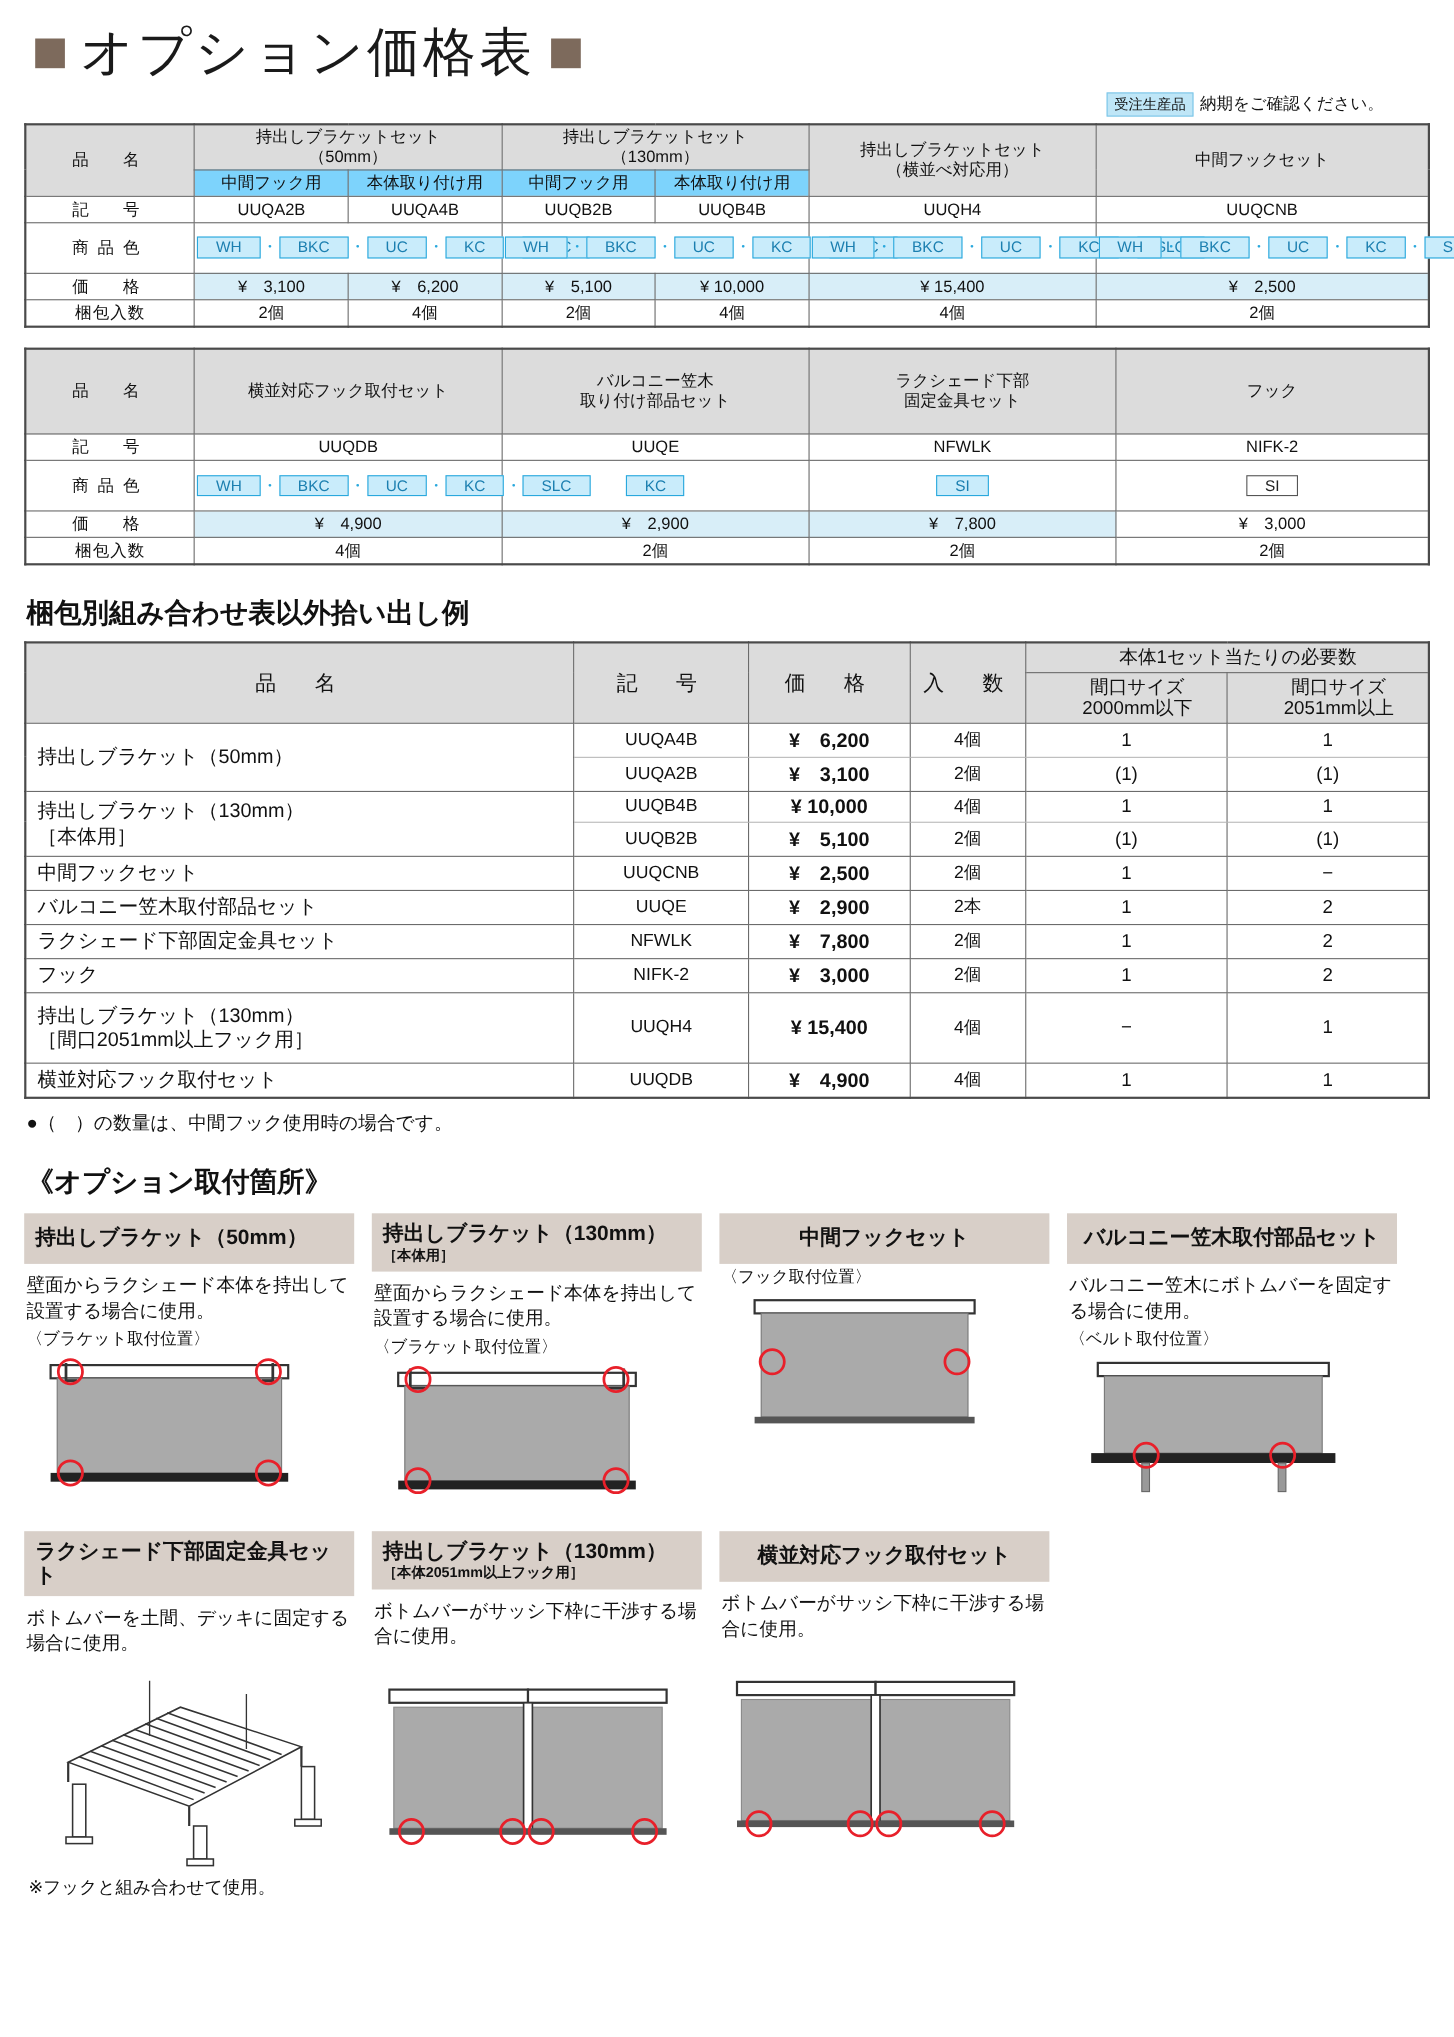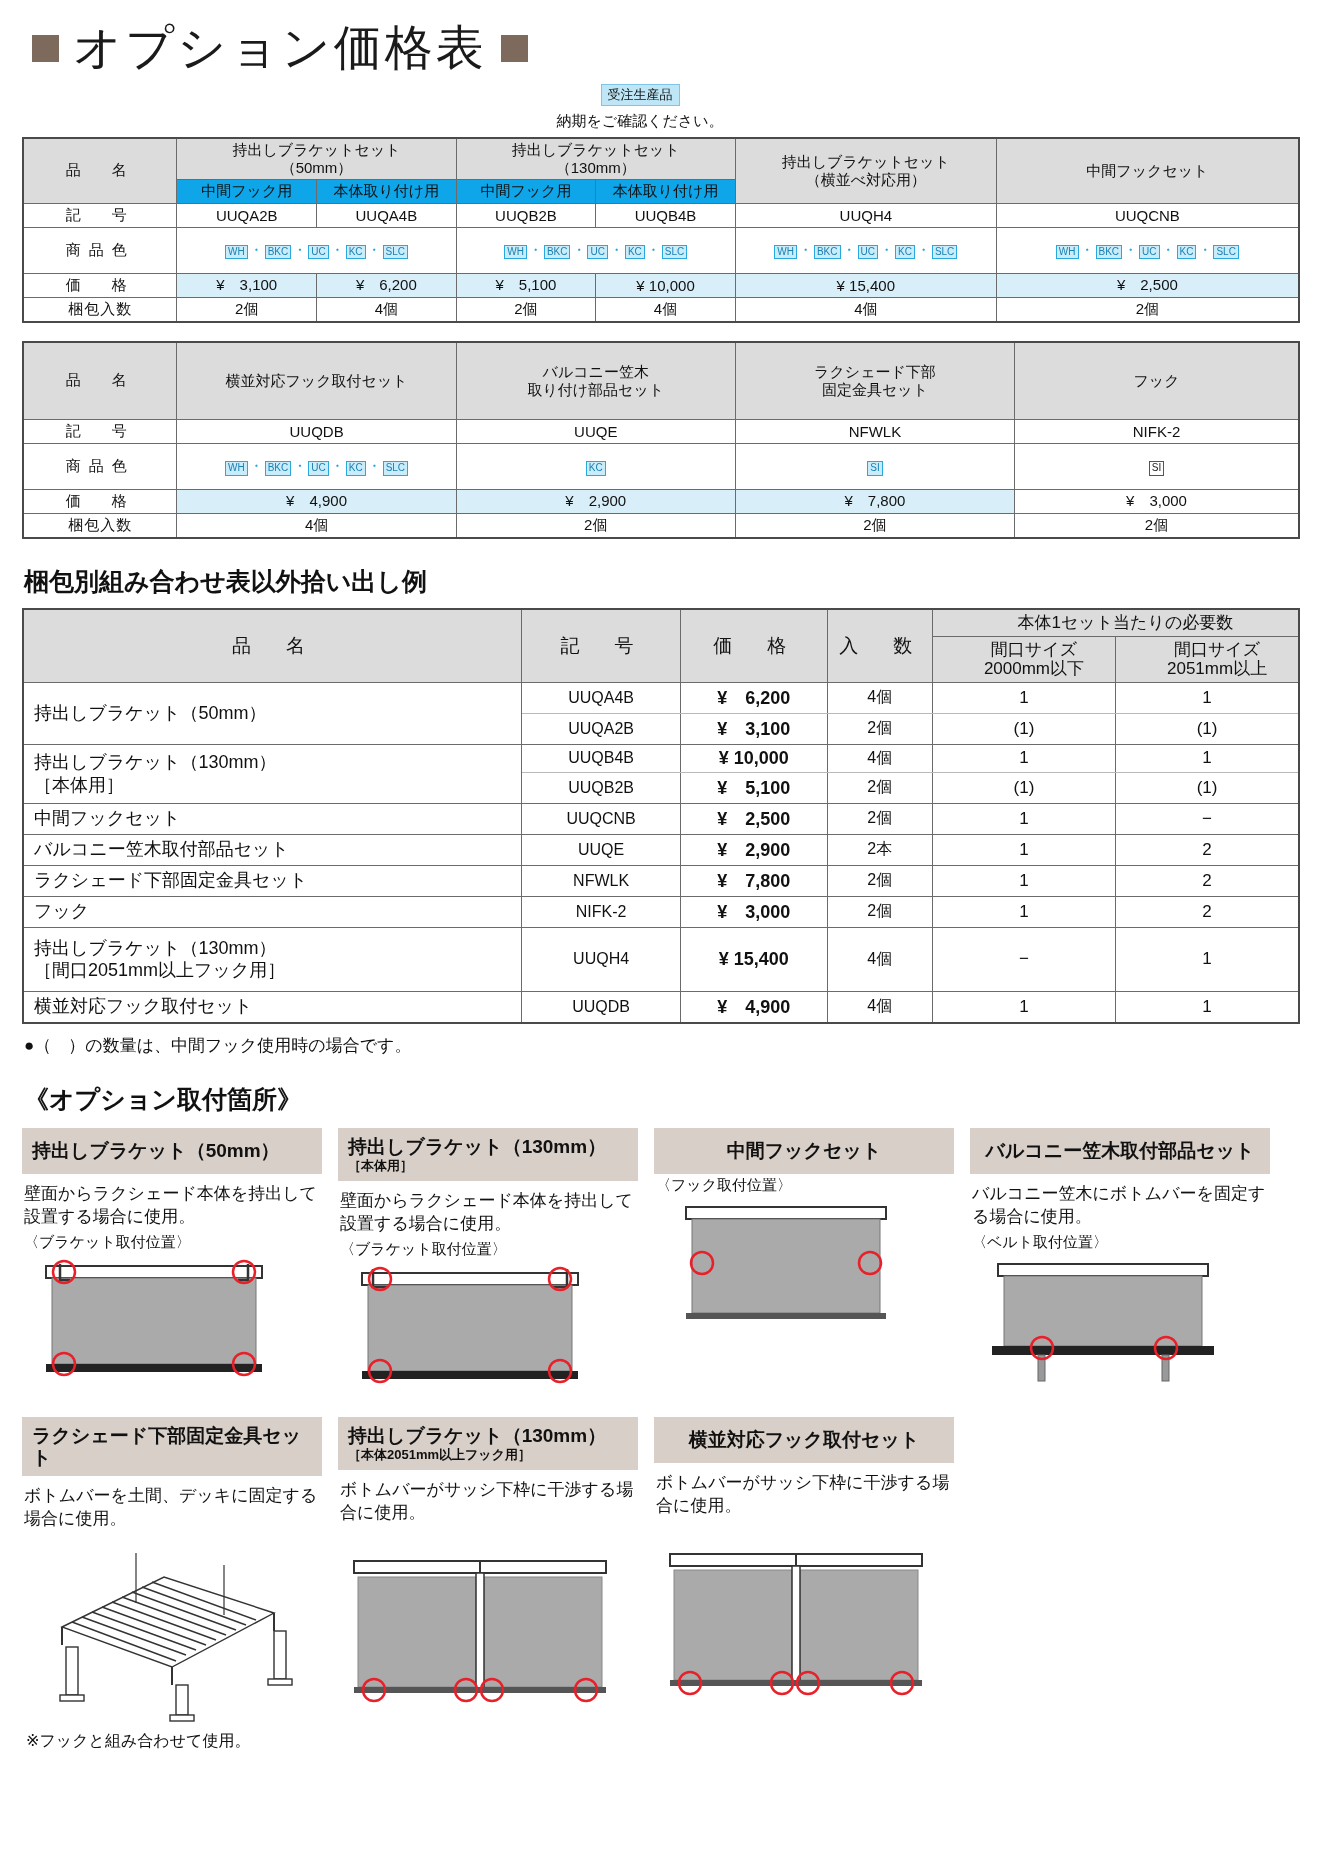--- a/index.html
+++ b/index.html
@@ -14,21 +14,21 @@
   }
   .page { padding: 10px 22px 0 22px; }
 
   
   .title-row { display:flex; align-items:center; gap:14px; margin:6px 0 4px 10px; }
   .sq { width:27px; height:27px; background:#7d6a5c; display:inline-block; }
   .title-text { font-size:48px; letter-spacing:3px; font-weight:400; color:#1a1a1a; }
 
   
   .notice { display:flex; justify-content:flex-end; align-items:center; gap:6px;
-            margin:4px 42px 6px 0;flex-direction:column; }
+            margin:4px 42px 6px 0; }
   .notice-badge {
     background:#bfe6f7; border:1px solid #7ec6e8; color:#111;
     font-size:13px; padding:1px 6px; line-height:1.35;
   }
   .notice-text { font-size:15px; }
 
   
   table { border-collapse:collapse; width:100%; }
   table.opt { border:2px solid #4a4a4a; table-layout:fixed; }
   table.opt td, table.opt th {
@@ -36,28 +36,28 @@
     text-align:center; vertical-align:middle;
     font-weight:400; font-size:15px;
     padding:2px 2px;
   }
   .hdr { background:#dcdcdc; }
   .rowlabel { font-size:18px; letter-spacing:8px; padding-left:6px; }
   .rowlabel-s { font-size:15px; letter-spacing:1px; }
   .price-cell { background:#d8eef8; font-size:18px; font-weight:bold; }
   .code-cell { font-size:15px; }
   .pname { font-size:19px; line-height:1.2; padding:6px 2px; }
-  .sub-hdr { background:#0ea5e9; font-size:15px; }
+  .sub-hdr { background:#7dd3fc; font-size:15px; }
   .qty-cell { font-size:13px; }
 
   
   .colors { font-size:14px; color:#29a8dd; letter-spacing:0px; white-space:nowrap; }
   .chip {
     display:inline-block; border:1px solid #29a8dd; background:#c9ecfb;
-    color:#1b7fb0; padding:0 2px; margin:0 0px; font-size:10px; line-height:1.25;
+    color:#1b7fb0; padding:0 16px; margin:0 0px; font-size:14px; line-height:1.25;
   }
   .dot { color:#29a8dd; padding:0 1px; }
   .color-row-td { height:46px; }
 
   
   .sec-head { font-size:25px; font-weight:bold; margin:26px 0 10px 2px; letter-spacing:0px; }
 
   
   table.t3 { border:2px solid #4a4a4a; table-layout:fixed; }
   table.t3 td, table.t3 th {

